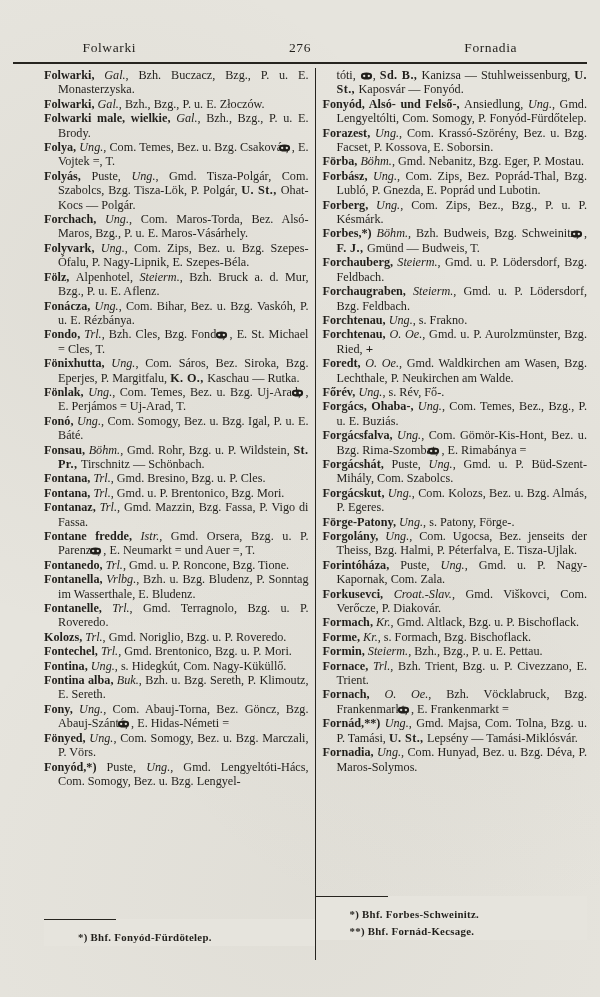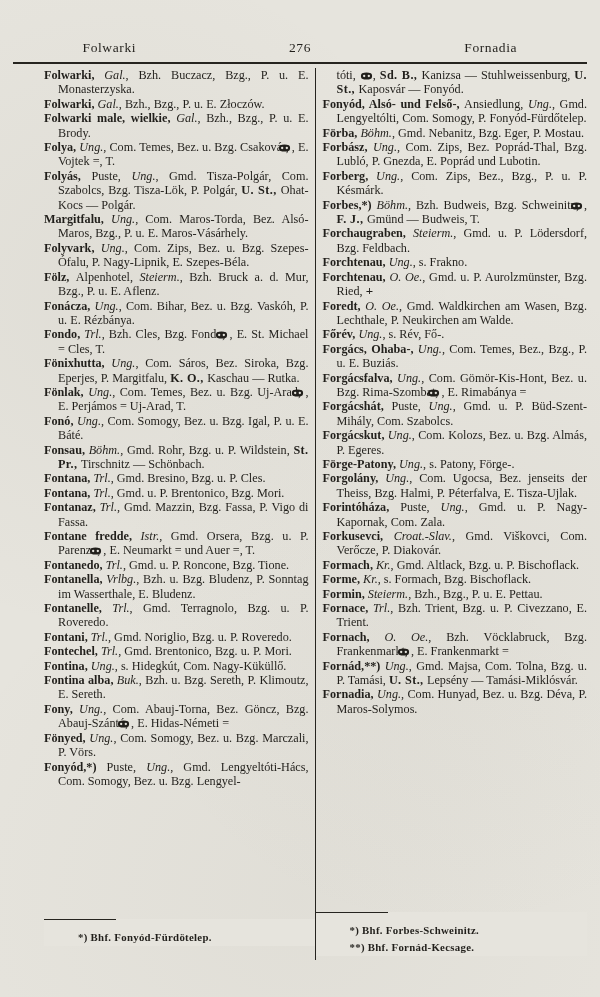--- a/index.html
+++ b/index.html
@@ -36,21 +36,21 @@
   .entries{font-size:12.2px;line-height:14.4px;text-align:justify;}
   p.entry{
     margin:0;padding-left:14px;text-indent:-14px;
   }
   p.entry.cont{text-indent:0;}
   .hw{font-weight:bold;}
   .rg{font-style:italic;}
   .rw{font-weight:bold;letter-spacing:.4px;}
   .cross{font-weight:bold;font-size:13px;}
   .ph-wrap{display:inline-block;vertical-align:-1px;line-height:0;}
-  .fnblock{position:absolute;left:0;right:0;bottom:4px;background:#e6e4dd;}
+  .fnblock{position:absolute;left:0;right:0;bottom:20px;background:#e6e4dd;}
   .fnblock-left{bottom:14px;font-family:Liberation Serif, serif;}
   .fnrule{width:72px;border-top:1.5px solid #26241f;margin:0 0 9px 0;}
   .fnlines{font-size:10.8px;font-weight:700;line-height:17px;padding-left:34px;letter-spacing:.3px;}
 </style>
 </head>
 <body>
 
 <div class="page">
   <div class="runhead">
     <span>Folwarki</span>
@@ -64,21 +64,21 @@
       <div class="entries" id="entries-left">
           <p class="entry"><span class="hw">Folwarki, </span><span class="rg">Gal.</span><span class="">, Bzh. Buczacz, Bzg., P. u. E. Monasterzyska.</span></p>
           <p class="entry"><span class="hw">Folwarki, </span><span class="rg">Gal.</span><span class="">, Bzh., Bzg., P. u. E. Złoczów.</span></p>
           <p class="entry"><span class="hw">Folwarki male, wielkie, </span><span class="rg">Gal.</span><span class="">, Bzh., Bzg., P. u. E. Brody.</span></p>
           <p class="entry"><span class="hw">Folya, </span><span class="rg">Ung.</span><span class="">, Com. Temes, Bez. u. Bzg. Csakovár, </span><span class="ph-wrap"><svg viewBox="0 0 14 8" width="13" height="8">
                 <path d="M2.3 1C5-.2 9-.2 11.7 1c1.7.8 1.7 5.2 0 6C9 8.2 5 8.2 2.3 7 .6 6.2.6 1.8 2.3 1Z" fill="#211f1b"></path>
                 <circle cx="4.5" cy="4" r="1.25" fill="#e6e4dd"></circle>
                 <circle cx="9.5" cy="4" r="1.25" fill="#e6e4dd"></circle>
               </svg></span><span class="">, E. Vojtek =, T.</span></p>
           <p class="entry"><span class="hw">Folyás, </span><span class="">Puste, </span><span class="rg">Ung.</span><span class="">, Gmd. Tisza-Polgár, Com. Szabolcs, Bzg. Tisza-Lök, P. Polgár, </span><span class="rw">U. St., </span><span class="">Ohat-Kocs — Polgár.</span></p>
-          <p class="entry"><span class="hw">Margitfalu, </span><span class="rg">Ung.</span><span class="">, Com. Maros-Torda, Bez. Alsó-Maros, Bzg., P. u. E. Maros-Vásárhely.</span></p>
+          <p class="entry"><span class="hw">Forchach, </span><span class="rg">Ung.</span><span class="">, Com. Maros-Torda, Bez. Alsó-Maros, Bzg., P. u. E. Maros-Vásárhely.</span></p>
           <p class="entry"><span class="hw">Folyvark, </span><span class="rg">Ung.</span><span class="">, Com. Zips, Bez. u. Bzg. Szepes-Ófalu, P. Nagy-Lipnik, E. Szepes-Béla.</span></p>
           <p class="entry"><span class="hw">Fölz, </span><span class="">Alpenhotel, </span><span class="rg">Steierm.</span><span class="">, Bzh. Bruck a. d. Mur, Bzg., P. u. E. Aflenz.</span></p>
           <p class="entry"><span class="hw">Fonácza, </span><span class="rg">Ung.</span><span class="">, Com. Bihar, Bez. u. Bzg. Vaskóh, P. u. E. Rézbánya.</span></p>
           <p class="entry"><span class="hw">Fondo, </span><span class="rg">Trl.</span><span class="">, Bzh. Cles, Bzg. Fondo, </span><span class="ph-wrap"><svg viewBox="0 0 14 8" width="13" height="8">
                 <path d="M2.3 1C5-.2 9-.2 11.7 1c1.7.8 1.7 5.2 0 6C9 8.2 5 8.2 2.3 7 .6 6.2.6 1.8 2.3 1Z" fill="#211f1b"></path>
                 <circle cx="4.5" cy="4" r="1.25" fill="#e6e4dd"></circle>
                 <circle cx="9.5" cy="4" r="1.25" fill="#e6e4dd"></circle>
               </svg></span><span class="">, E. St. Michael = Cles, T.</span></p>
           <p class="entry"><span class="hw">Fönixhutta, </span><span class="rg">Ung.</span><span class="">, Com. Sáros, Bez. Siroka, Bzg. Eperjes, P. Margitfalu, </span><span class="rw">K. O., </span><span class="">Kaschau — Rutka.</span></p>
           <p class="entry"><span class="hw">Fönlak, </span><span class="rg">Ung.</span><span class="">, Com. Temes, Bez. u. Bzg. Uj-Arad, </span><span class="ph-wrap"><svg viewBox="0 0 14 8" width="13" height="8">
@@ -92,21 +92,21 @@
           <p class="entry"><span class="hw">Fontana, </span><span class="rg">Trl.</span><span class="">, Gmd. u. P. Brentonico, Bzg. Mori.</span></p>
           <p class="entry"><span class="hw">Fontanaz, </span><span class="rg">Trl.</span><span class="">, Gmd. Mazzin, Bzg. Fassa, P. Vigo di Fassa.</span></p>
           <p class="entry"><span class="hw">Fontane fredde, </span><span class="rg">Istr.</span><span class="">, Gmd. Orsera, Bzg. u. P. Parenzo, </span><span class="ph-wrap"><svg viewBox="0 0 14 8" width="13" height="8">
                 <path d="M2.3 1C5-.2 9-.2 11.7 1c1.7.8 1.7 5.2 0 6C9 8.2 5 8.2 2.3 7 .6 6.2.6 1.8 2.3 1Z" fill="#211f1b"></path>
                 <circle cx="4.5" cy="4" r="1.25" fill="#e6e4dd"></circle>
                 <circle cx="9.5" cy="4" r="1.25" fill="#e6e4dd"></circle>
               </svg></span><span class="">, E. Neumarkt = und Auer =, T.</span></p>
           <p class="entry"><span class="hw">Fontanedo, </span><span class="rg">Trl.</span><span class="">, Gmd. u. P. Roncone, Bzg. Tione.</span></p>
           <p class="entry"><span class="hw">Fontanella, </span><span class="rg">Vrlbg.</span><span class="">, Bzh. u. Bzg. Bludenz, P. Sonntag im Wasserthale, E. Bludenz.</span></p>
           <p class="entry"><span class="hw">Fontanelle, </span><span class="rg">Trl.</span><span class="">, Gmd. Terragnolo, Bzg. u. P. Roveredo.</span></p>
-          <p class="entry"><span class="hw">Fontani, </span><span class="rg">Trl.</span><span class="">, Gmd. Noriglio, Bzg. u. P. Roveredo.</span></p>
+          <p class="entry"><span class="hw">Kolozs, </span><span class="rg">Trl.</span><span class="">, Gmd. Noriglio, Bzg. u. P. Roveredo.</span></p>
           <p class="entry"><span class="hw">Fontechel, </span><span class="rg">Trl.</span><span class="">, Gmd. Brentonico, Bzg. u. P. Mori.</span></p>
           <p class="entry"><span class="hw">Fontina, </span><span class="rg">Ung.</span><span class="">, s. Hidegkút, Com. Nagy-Küküllő.</span></p>
           <p class="entry"><span class="hw">Fontina alba, </span><span class="rg">Buk.</span><span class="">, Bzh. u. Bzg. Sereth, P. Klimoutz, E. Sereth.</span></p>
           <p class="entry"><span class="hw">Fony, </span><span class="rg">Ung.</span><span class="">, Com. Abauj-Torna, Bez. Göncz, Bzg. Abauj-Szántó, </span><span class="ph-wrap"><svg viewBox="0 0 14 8" width="13" height="8">
                 <path d="M2.3 1C5-.2 9-.2 11.7 1c1.7.8 1.7 5.2 0 6C9 8.2 5 8.2 2.3 7 .6 6.2.6 1.8 2.3 1Z" fill="#211f1b"></path>
                 <circle cx="4.5" cy="4" r="1.25" fill="#e6e4dd"></circle>
                 <circle cx="9.5" cy="4" r="1.25" fill="#e6e4dd"></circle>
               </svg></span><span class="">, E. Hidas-Németi =</span></p>
           <p class="entry"><span class="hw">Fönyed, </span><span class="rg">Ung.</span><span class="">, Com. Somogy, Bez. u. Bzg. Marczali, P. Vörs.</span></p>
           <p class="entry"><span class="hw">Fonyód,*) </span><span class="">Puste, </span><span class="rg">Ung.</span><span class="">, Gmd. Lengyeltóti-Hács, Com. Somogy, Bez. u. Bzg. Lengyel-</span></p>
@@ -120,28 +120,30 @@
     </div>
     <div class="divider"></div>
     <div class="col col-right">
       <div class="entries" id="entries-right">
           <p class="entry cont"><span class="">tóti, </span><span class="ph-wrap"><svg viewBox="0 0 14 8" width="13" height="8">
                 <path d="M2.3 1C5-.2 9-.2 11.7 1c1.7.8 1.7 5.2 0 6C9 8.2 5 8.2 2.3 7 .6 6.2.6 1.8 2.3 1Z" fill="#211f1b"></path>
                 <circle cx="4.5" cy="4" r="1.25" fill="#e6e4dd"></circle>
                 <circle cx="9.5" cy="4" r="1.25" fill="#e6e4dd"></circle>
               </svg></span><span class="">, </span><span class="rw">Sd. B., </span><span class="">Kanizsa — Stuhlweissenburg, </span><span class="rw">U. St., </span><span class="">Kaposvár — Fonyód.</span></p>
           <p class="entry"><span class="hw">Fonyód, Alsó- und Felső-, </span><span class="">Ansiedlung, </span><span class="rg">Ung.</span><span class="">, Gmd. Lengyeltólti, Com. Somogy, P. Fonyód-Fürdőtelep.</span></p>
+          <p class="entry"><span class="hw">Forazest, </span><span class="rg">Ung.</span><span class="">, Com. Krassó-Szörény, Bez. u. Bzg. Facset, P. Kossova, E. Soborsin.</span></p>
           <p class="entry"><span class="hw">Förba, </span><span class="rg">Böhm.</span><span class="">, Gmd. Nebanitz, Bzg. Eger, P. Mostau.</span></p>
           <p class="entry"><span class="hw">Forbász, </span><span class="rg">Ung.</span><span class="">, Com. Zips, Bez. Poprád-Thal, Bzg. Lubló, P. Gnezda, E. Poprád und Lubotin.</span></p>
           <p class="entry"><span class="hw">Forberg, </span><span class="rg">Ung.</span><span class="">, Com. Zips, Bez., Bzg., P. u. P. Késmárk.</span></p>
           <p class="entry"><span class="hw">Forbes,*) </span><span class="rg">Böhm.</span><span class="">, Bzh. Budweis, Bzg. Schweinitz, </span><span class="ph-wrap"><svg viewBox="0 0 14 8" width="13" height="8">
                 <path d="M2.3 1C5-.2 9-.2 11.7 1c1.7.8 1.7 5.2 0 6C9 8.2 5 8.2 2.3 7 .6 6.2.6 1.8 2.3 1Z" fill="#211f1b"></path>
                 <circle cx="4.5" cy="4" r="1.25" fill="#e6e4dd"></circle>
                 <circle cx="9.5" cy="4" r="1.25" fill="#e6e4dd"></circle>
               </svg></span><span class="">, </span><span class="rw">F. J., </span><span class="">Gmünd — Budweis, T.</span></p>
+          <p class="entry"><span class="hw">Forchauberg, </span><span class="rg">Steierm.</span><span class="">, Gmd. u. P. Lödersdorf, Bzg. Feldbach.</span></p>
           <p class="entry"><span class="hw">Forchaugraben, </span><span class="rg">Steierm.</span><span class="">, Gmd. u. P. Lödersdorf, Bzg. Feldbach.</span></p>
           <p class="entry"><span class="hw">Forchtenau, </span><span class="rg">Ung.</span><span class="">, s. Frakno.</span></p>
           <p class="entry"><span class="hw">Forchtenau, </span><span class="rg">O. Oe.</span><span class="">, Gmd. u. P. Aurolzmünster, Bzg. Ried, </span><span class="cross">+</span></p>
           <p class="entry"><span class="hw">Foredt, </span><span class="rg">O. Oe.</span><span class="">, Gmd. Waldkirchen am Wasen, Bzg. Lechthale, P. Neukirchen am Walde.</span></p>
           <p class="entry"><span class="hw">Főrév, </span><span class="rg">Ung.</span><span class="">, s. Rév, Fő-.</span></p>
           <p class="entry"><span class="hw">Forgács, Ohaba-, </span><span class="rg">Ung.</span><span class="">, Com. Temes, Bez., Bzg., P. u. E. Buziás.</span></p>
           <p class="entry"><span class="hw">Forgácsfalva, </span><span class="rg">Ung.</span><span class="">, Com. Gömör-Kis-Hont, Bez. u. Bzg. Rima-Szombat, </span><span class="ph-wrap"><svg viewBox="0 0 14 8" width="13" height="8">
                 <path d="M2.3 1C5-.2 9-.2 11.7 1c1.7.8 1.7 5.2 0 6C9 8.2 5 8.2 2.3 7 .6 6.2.6 1.8 2.3 1Z" fill="#211f1b"></path>
                 <circle cx="4.5" cy="4" r="1.25" fill="#e6e4dd"></circle>
                 <circle cx="9.5" cy="4" r="1.25" fill="#e6e4dd"></circle>

